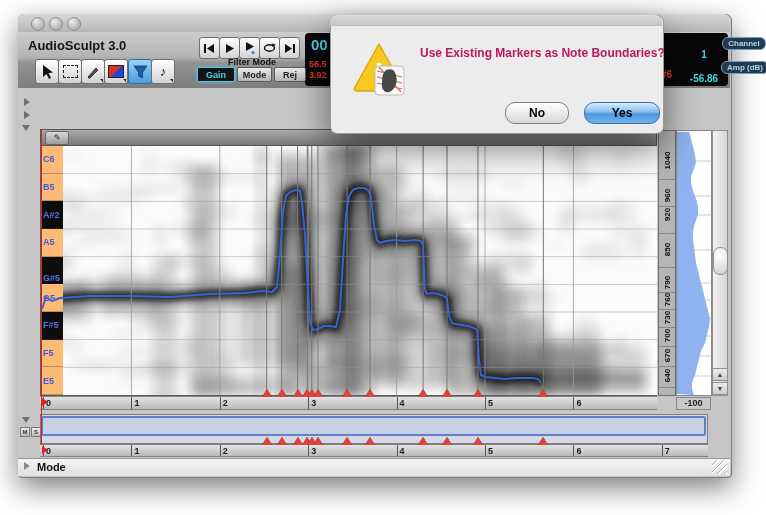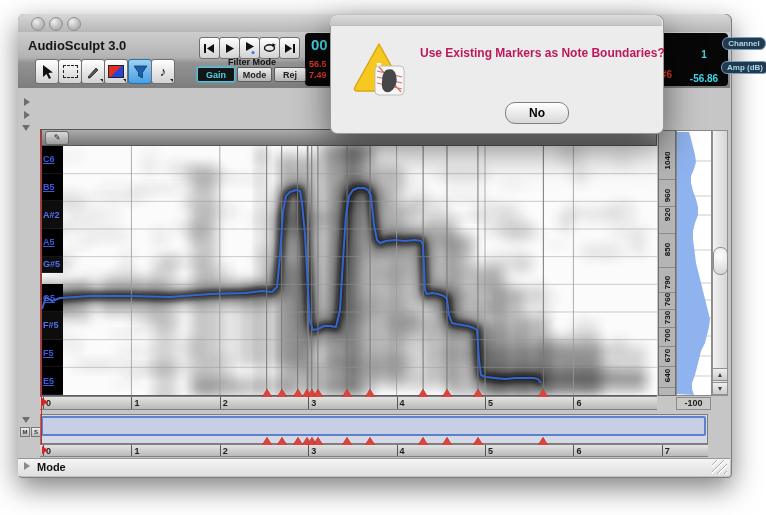--- a/index.html
+++ b/index.html
@@ -42,21 +42,21 @@
   .disc.down{border-left:4px solid transparent;border-right:4px solid transparent;border-top:6px solid #6e6e6e;}
   .anwin{left:40px;top:129px;width:617px;height:267px;border:1px solid #5e5e5e;background:#fbfbfb;z-index:2;box-sizing:border-box;}
   .antitle{left:40px;top:129px;width:617px;height:17px;box-sizing:border-box;
        background:linear-gradient(#ababab,#787878);border:1px solid #565656;z-index:4;}
   .antitle-text{left:78px;top:132px;font-size:10px;font-weight:bold;color:#fff;z-index:5;}
   .pencilbtn{left:45px;top:131px;width:22px;height:12px;background:linear-gradient(#d9d9d9,#9d9d9d);
        border:1px solid #666;border-radius:3px;font-size:8px;line-height:11px;text-align:center;color:#222;z-index:5;}
   .notecol{left:41px;top:146px;width:22px;height:249px;z-index:4;}
   .noterow{position:absolute;left:0;width:22px;box-sizing:border-box;border-bottom:1px solid rgba(60,60,60,.35);
        font-size:9px;font-weight:bold;display:flex;align-items:center;padding-left:2px;}
-  .noterow.white{background:#000000;color:#3c5ade;text-decoration:underline;}
+  .noterow.white{background:#fdba74;color:#3c5ade;}
   .noterow.black{background:#0d0d0d;color:#5470ef;}
   .freqruler{left:658px;top:130px;width:18px;height:266px;background:#b5b5b5;border:1px solid #6f6f6f;box-sizing:border-box;z-index:3;}
   .freqlbl{position:absolute;font-size:8px;font-weight:bold;color:#111;transform:rotate(-90deg);transform-origin:center;width:24px;text-align:center;}
   .freqsep{position:absolute;left:0;width:16px;height:1px;background:#8a8a8a;}
   .envpanel{left:676px;top:130px;width:36px;height:266px;background:#fff;border:1px solid #8a8a8a;box-sizing:border-box;z-index:3;}
   .scrollbar{left:712px;top:130px;width:16px;height:266px;background:linear-gradient(to right,#f2f2f2,#d5d5d5);
        border:1px solid #909090;box-sizing:border-box;z-index:3;}
   .thumb{left:713px;top:247px;width:13px;height:26px;border-radius:7px;border:1px solid #8f8f8f;
        background:radial-gradient(circle at 40% 30%,#ffffff,#d2d2d2);z-index:4;}
   .sbarrow{left:712px;width:16px;height:13px;background:linear-gradient(#eee,#ccc);border:1px solid #909090;
@@ -165,21 +165,21 @@
     </div>
 
   <div class="abs fm-label" style="left:228px;top:57px">Filter Mode</div>
   <div class="abs fmbtn sel" style="left:197px;width:36px">Gain</div>
   <div class="abs fmbtn" style="left:237px;width:33px">Mode</div>
   <div class="abs fmbtn" style="left:274px;width:30px">Rej</div>
 
   <div class="abs blackpanel"></div>
   <div class="abs cyan" style="left:311px;top:36px;font-size:15px">00</div>
   <div class="abs redtxt" style="left:309px;top:59px;font-size:9px">56.5</div>
-  <div class="abs redtxt" style="left:309px;top:70px;font-size:9px">7.49</div>
+  <div class="abs redtxt" style="left:309px;top:70px;font-size:9px">3.92</div>
   <div class="abs redtxt" style="left:661px;top:69px;font-size:10px">#6</div>
   <div class="abs pill" style="left:722px;top:37px;width:42px">Channel</div>
   <div class="abs cyan" style="left:683px;top:49px;width:42px;text-align:center;font-size:10px">1</div>
   <div class="abs pill" style="left:721px;top:61px;width:46px">Amp (dB)</div>
   <div class="abs cyan" style="left:681px;top:73px;width:46px;text-align:center;font-size:10px">-56.86</div>
 
   <div class="abs content"></div>
   <div class="abs disc right" style="left:24px;top:98px"></div>
   <div class="abs disc right" style="left:24px;top:111px"></div>
   <div class="abs disc down" style="left:22px;top:125px"></div>
@@ -395,21 +395,21 @@
       <line x1="382.12" y1="0" x2="382.12" y2="249" stroke="#787878"></line>
       <line x1="405.98800000000006" y1="0" x2="405.98800000000006" y2="249" stroke="#787878"></line>
       <line x1="436.928" y1="0" x2="436.928" y2="249" stroke="#787878"></line>
       <line x1="502.34400000000005" y1="0" x2="502.34400000000005" y2="249" stroke="#787878"></line>
     </svg>
   <div id="noteCol" class="abs notecol">
       <div class="noterow white" style="top: 0px; height: 27.6667px;">C6</div>
       <div class="noterow white" style="top: 27.6667px; height: 27.6667px;">B5</div>
       <div class="noterow black" style="top: 55.3333px; height: 27.6667px;">A#2</div>
       <div class="noterow white" style="top: 83px; height: 27.6667px;">A5</div>
-      <div class="noterow black" style="top: 110.667px; height: 16px;">G#5</div>
+      <div class="noterow black" style="top: 110.667px; height: 43px;">G#5</div>
       <div class="noterow white" style="top: 138.333px; height: 27.6667px;">G5</div>
       <div class="noterow black" style="top: 166px; height: 27.6667px;">F#5</div>
       <div class="noterow white" style="top: 193.667px; height: 27.6667px;">F5</div>
       <div class="noterow white" style="top: 221.333px; height: 27.6667px;">E5</div>
     </div>
   <svg id="f0overlay" class="abs" style="left:41px;top:146px;z-index:5;pointer-events:none" width="616" height="249">
       <polyline points="1,163 5,151 11,155 19,152 49,150 89,150 129,151 169,148 204,147 221,145 231,146 236,141 239,109 242,66 245,50 249,46 255,44 259,45 261,57 264,89 267,144 269,176 272,184 277,183 283,180 289,180 295,181 299,164 302,114 305,69 308,50 312,44 317,42 323,42 327,44 330,50 333,79 336,94 339,97 345,95 354,94 364,95 374,94 380,95 382,99 384,144 386,148 391,147 397,148 403,150 406,153 408,169 411,177 415,178 421,179 427,180 433,182 436,184 438,214 440,229 444,231 454,232 464,233 474,232 484,232 492,232 497,233 500,237" fill="none" stroke="#3465d0" stroke-width="2" stroke-linejoin="round"></polyline>
     </svg>
   <div class="abs antitle"></div>
   <div class="abs pencilbtn">✎</div>
@@ -514,20 +514,21 @@
     <path d="M29 4 L53 47 Q55 51 50 51 L8 51 Q3 51 5 47 Z" fill="#f7c81f" stroke="#d8a812" stroke-width="1.5" stroke-linejoin="round"></path>
     <text x="29" y="43" font-size="30" font-weight="bold" fill="#ffffff" text-anchor="middle" font-family="Liberation Sans, sans-serif">!</text>
     <g>
       <rect x="25" y="26" width="29" height="29" rx="4" fill="#f7f7f7" stroke="#bdbdbd"></rect>
       <path d="M27 31 l25 6 M27 37 l25 6 M27 43 l25 6 M29 27 l22 25" stroke="#d04030" stroke-width="1.2" fill="none" opacity="0.75"></path>
       <path d="M36 30 q8 -3 10 5 q2 8 -2 13 q-3 5 -8 4 q-5 -2 -4 -10 q0 -9 4 -12" fill="#474747"></path>
     </g>
   </svg>
   <div class="abs dlgmsg">Use Existing Markers as Note Boundaries?</div>
   <div class="abs dlgbtn no">No</div>
+  <div class="abs dlgbtn yes">Yes</div>
 
 <div class="marker" style="left: 261.652px; top: 389px;"></div>
     <div class="marker" style="left: 261.652px; top: 437px;"></div>
     <div class="marker" style="left: 276.68px; top: 389px;"></div>
     <div class="marker" style="left: 276.68px; top: 437px;"></div>
     <div class="marker" style="left: 292.592px; top: 389px;"></div>
     <div class="marker" style="left: 292.592px; top: 437px;"></div>
     <div class="marker" style="left: 302.316px; top: 389px;"></div>
     <div class="marker" style="left: 302.316px; top: 437px;"></div>
     <div class="marker" style="left: 306.736px; top: 389px;"></div>

